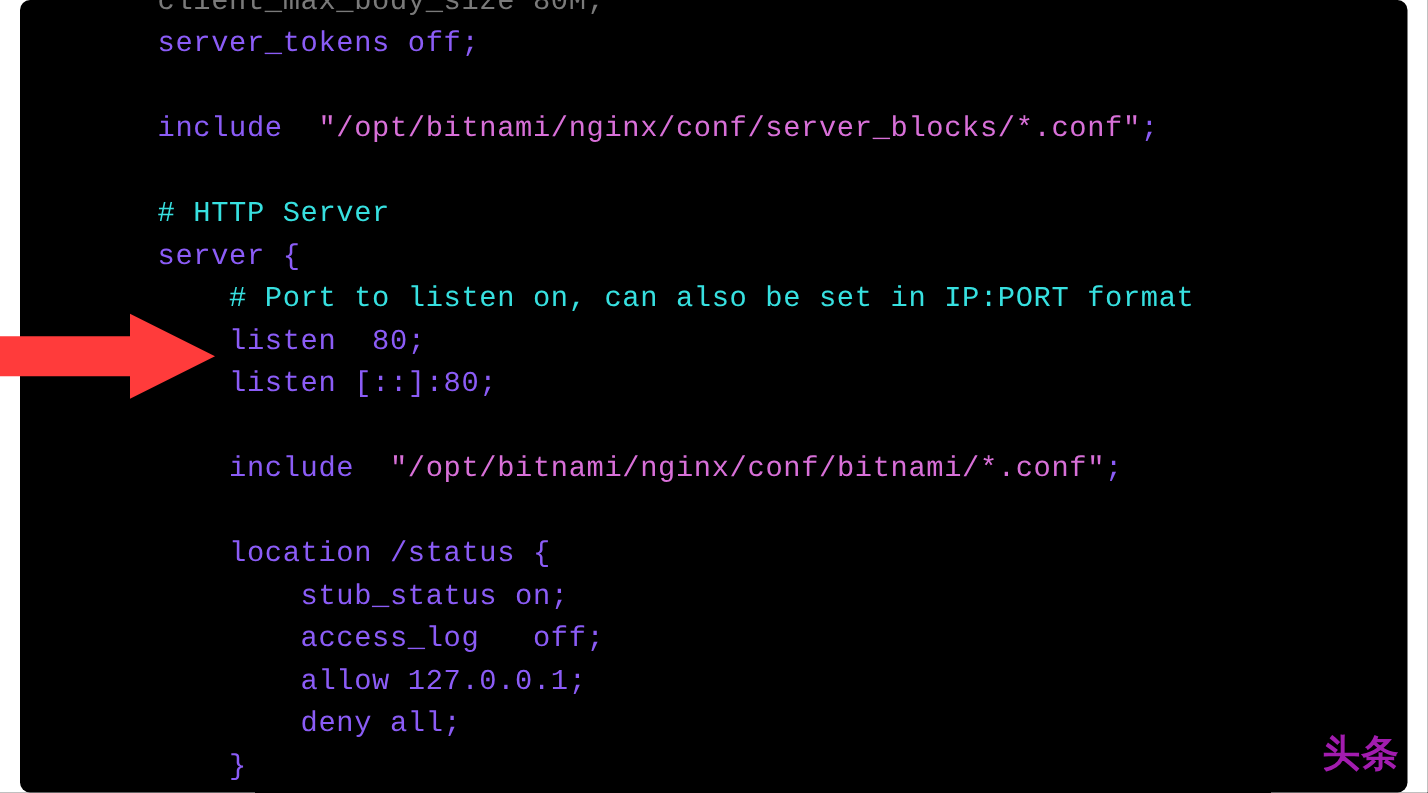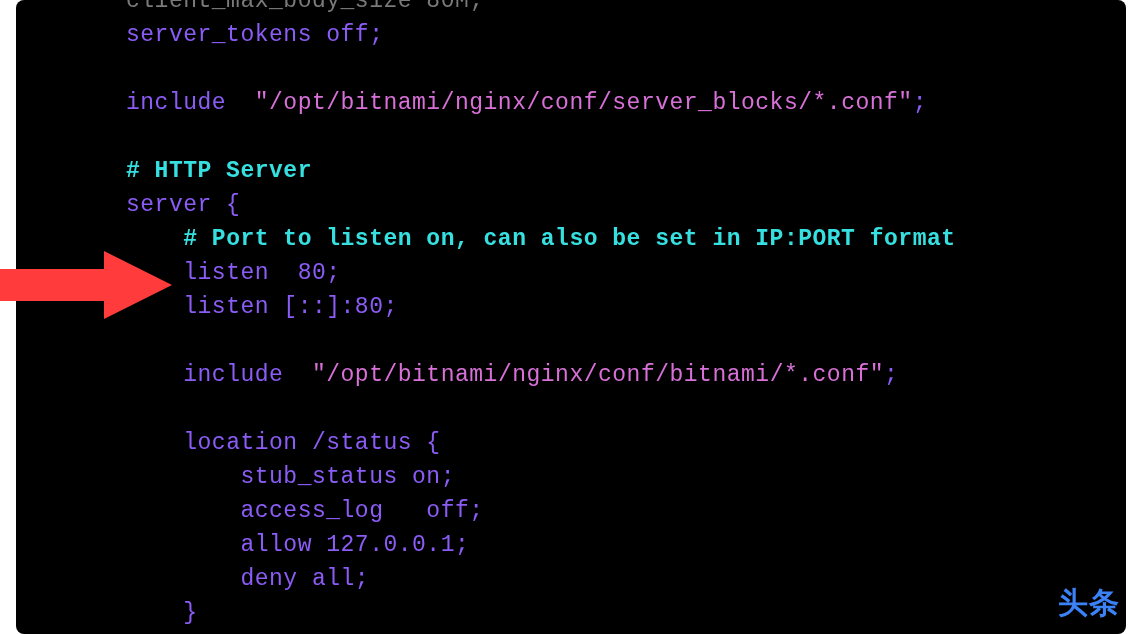--- a/index.html
+++ b/index.html
@@ -28,21 +28,21 @@
     padding-left: 110px;
     font-size: 23px;
     line-height: 34px;
     font-weight: 500;
     white-space: pre;
     color: #d8d8d8;
     letter-spacing: 0.5px;
   }
   .tok-default { color: #8b5cf6; }
   .tok-string  { color: #d870d8; }
-  .tok-comment { color: #37e0e0; font-weight: 700; }
+  .tok-comment { color: #37e0e0; font-weight: 400; }
   .tok-faded   { color: #7a7a7a; }
   .line { display: block; }
 
   
   .arrow {
     position: absolute;
     left: -6px;
     top: 245px;
     width: 180px;
     height: 80px;
@@ -56,21 +56,21 @@
     bottom: 10px;
     display: flex;
     align-items: center;
     gap: 8px;
     color: #e8e8e8;
     font-family: "PingFang SC", "Microsoft YaHei", sans-serif;
   }
   .watermark .brand {
     font-size: 30px;
     font-weight: 800;
-    color: #3b82f6;
+    color: #a21caf;
     letter-spacing: 1px;
   }
   .watermark .handle {
     font-size: 22px;
     color: #dcdcdc;
     font-weight: 400;
   }
 </style>
 </head>
 <body>

